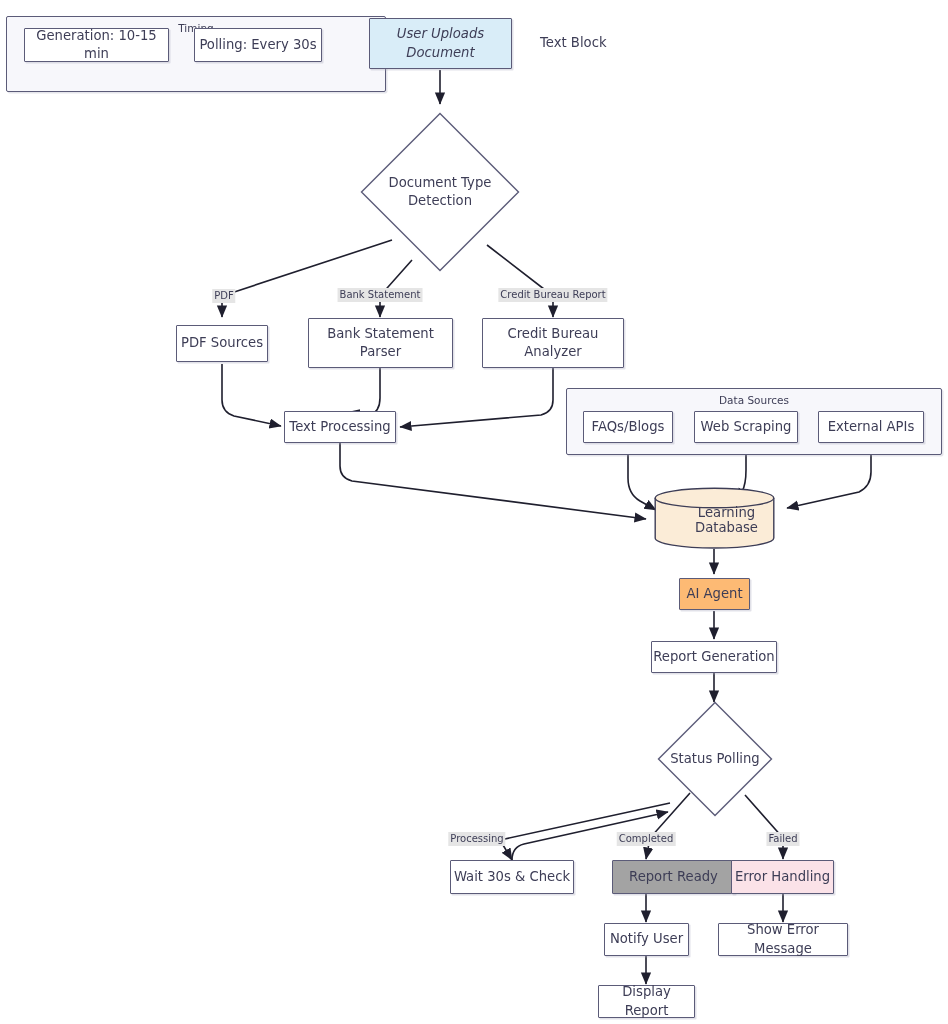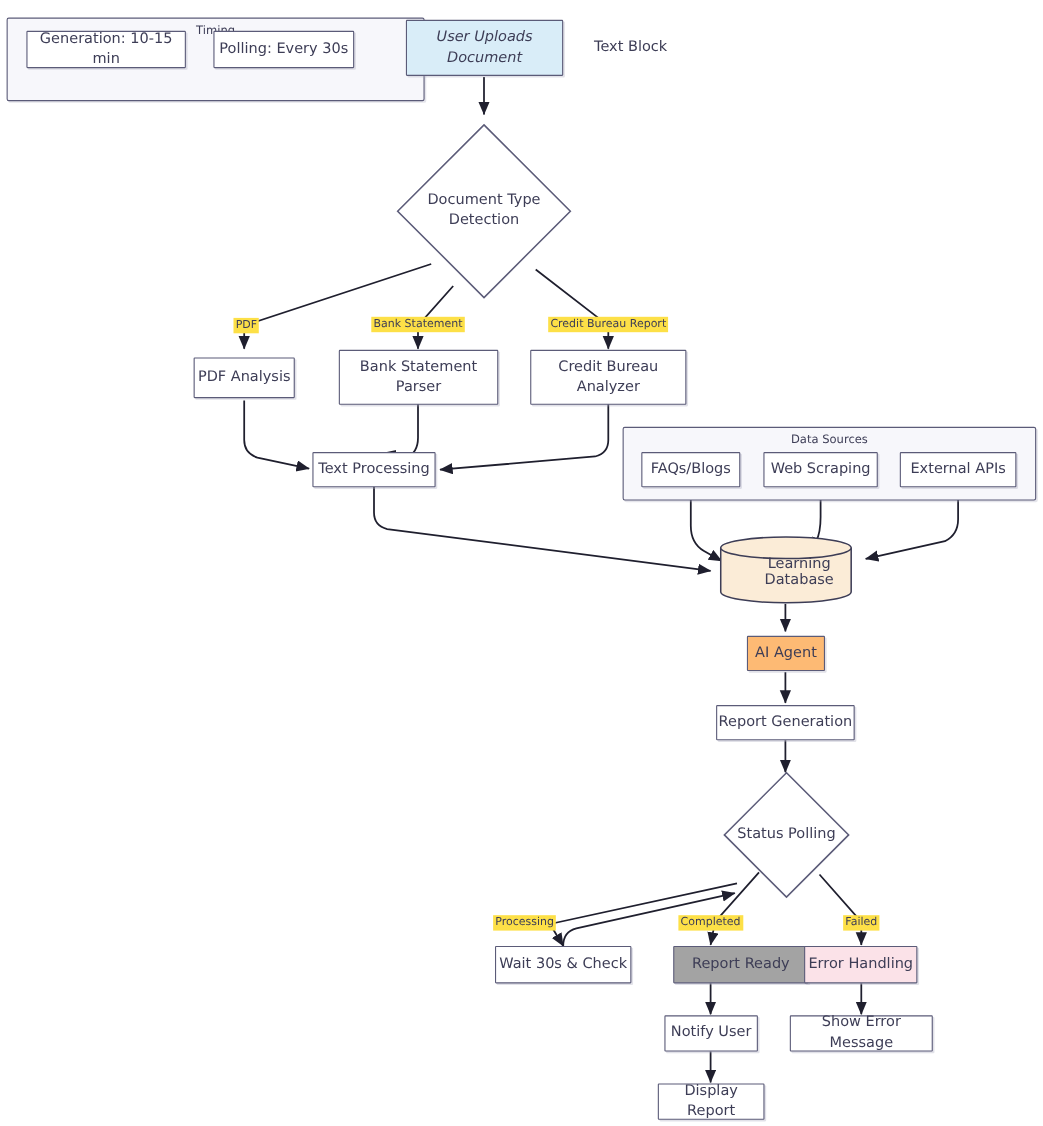--- a/index.html
+++ b/index.html
@@ -86,21 +86,21 @@
     position: absolute;
     left: 0; right: 0; top: 54%;
     transform: translateY(-50%);
     text-align: center;
     font-size: 13.2px;
     color: #3d3d56;
     margin-left: 24px;
   }
   .edge-label {
     position: absolute;
-    background: #fde047;
+    background: #e5e5e5;
     color: #3d3d56;
     font-size: 10px;
     line-height: 12px;
     padding: 1px 2px;
     white-space: nowrap;
     transform: translate(-50%, -50%);
   }
   .plain-text {
     position: absolute;
     color: #3d3d56;
@@ -181,21 +181,21 @@
       <polygon points="80,1.5 158.5,80 80,158.5 1.5,80" fill="#ffffff" stroke="#5b5b78" stroke-width="1.4"></polygon>
     </svg>
     <div class="dlabel">Document Type
 Detection</div>
   </div>
 
   <div class="edge-label" style="left:224px; top:296px;">PDF</div>
   <div class="edge-label" style="left:380px; top:295px;">Bank Statement</div>
   <div class="edge-label" style="left:553px; top:295px;">Credit Bureau Report</div>
 
-  <div class="node" style="left:176px; top:325px; width:92px; height:37px;">PDF Analysis</div>
+  <div class="node" style="left:176px; top:325px; width:92px; height:37px;">PDF Sources</div>
   <div class="node" style="left:308px; top:318px; width:145px; height:50px;">Bank Statement
 Parser</div>
   <div class="node" style="left:482px; top:318px; width:142px; height:50px;">Credit Bureau
 Analyzer</div>
 
   <div class="node" style="left:284px; top:411px; width:112px; height:32px;">Text Processing</div>
 
   <div class="subgraph" style="left:566px; top:388px; width:376px; height:67px;">
     <div class="subgraph-title">Data Sources</div>
   </div>

